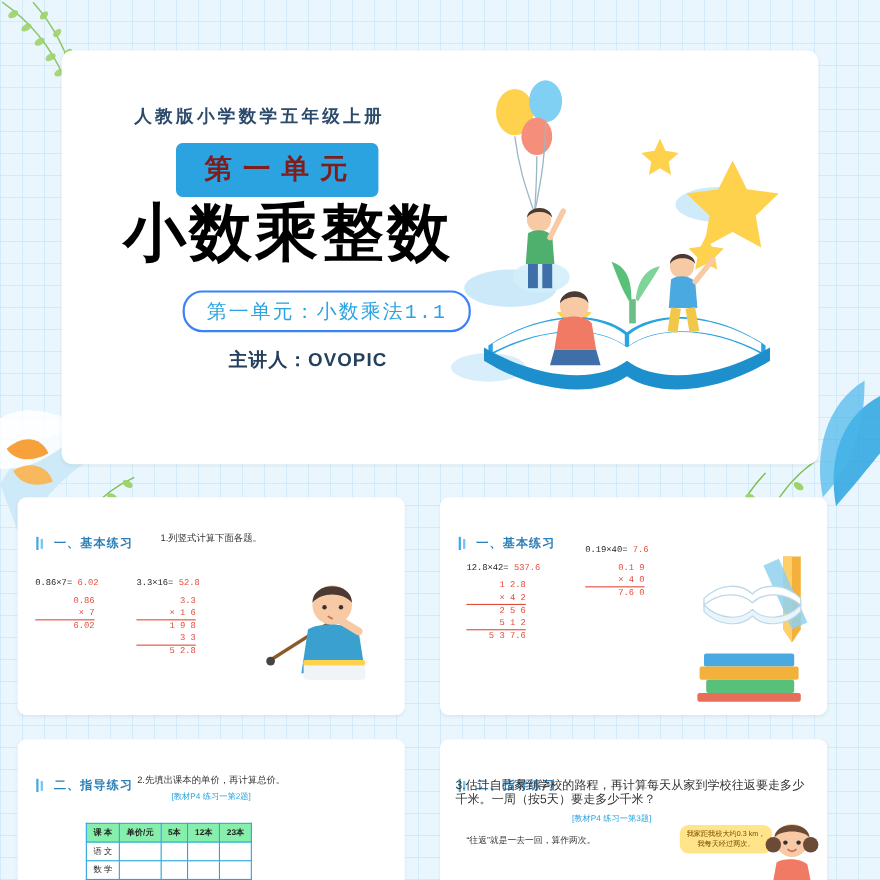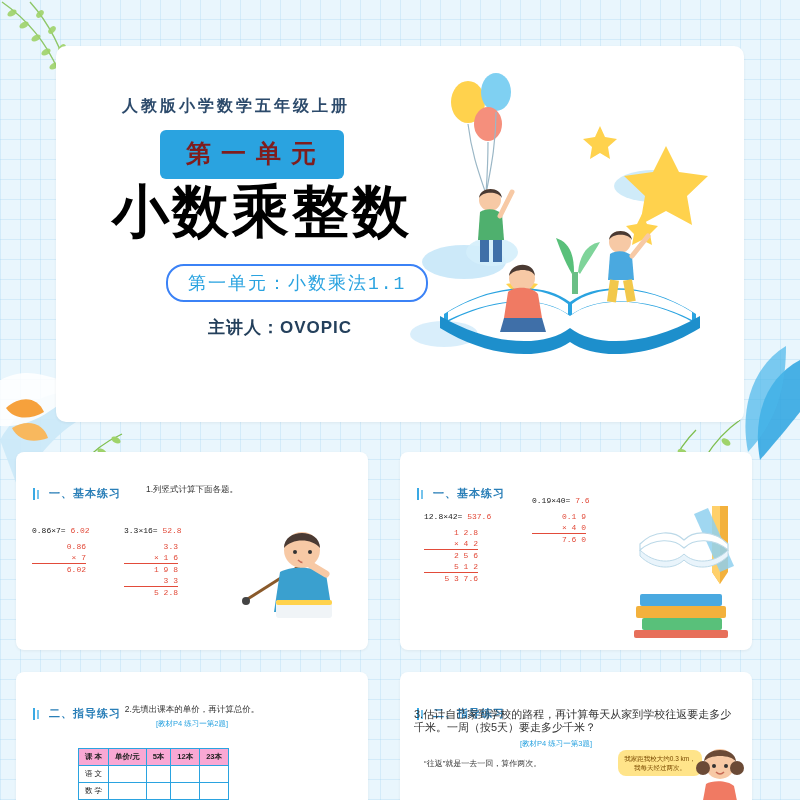--- a/index.html
+++ b/index.html
@@ -175,21 +175,21 @@
     border-collapse: collapse;
     font-size: 7.5px;
     color: #222;
   }
   table.tbl td, table.tbl th {
     border: 1px solid #2aa3e0;
     padding: 3px 6px;
     text-align: center;
     font-weight: normal;
   }
-  table.tbl th { background: #f9a8d4; font-weight: bold; }
+  table.tbl th { background: #86efac; font-weight: bold; }
 
   .para {
     font-size: 11px;
     color: #333;
     line-height: 13px;
   }
   .bubble {
     background: #ffe48a;
     border-radius: 8px;
     font-size: 6.5px;

